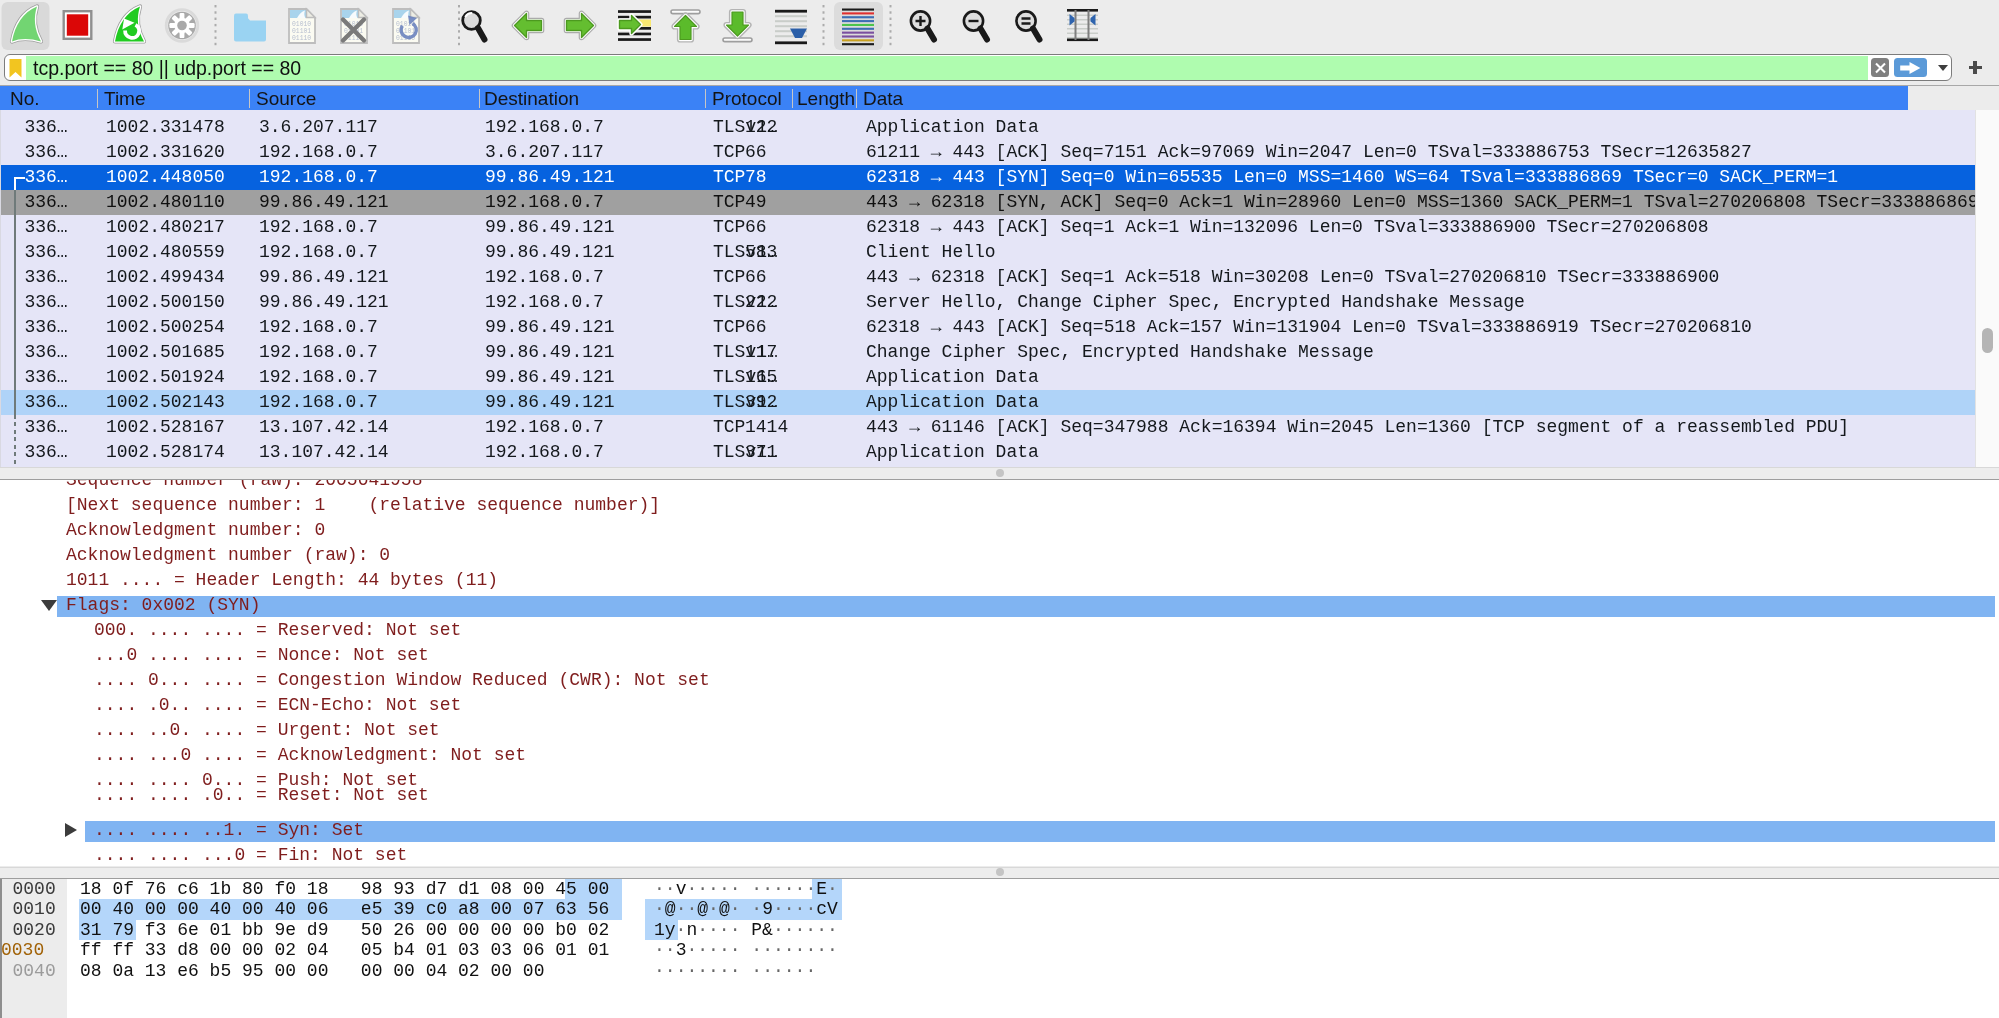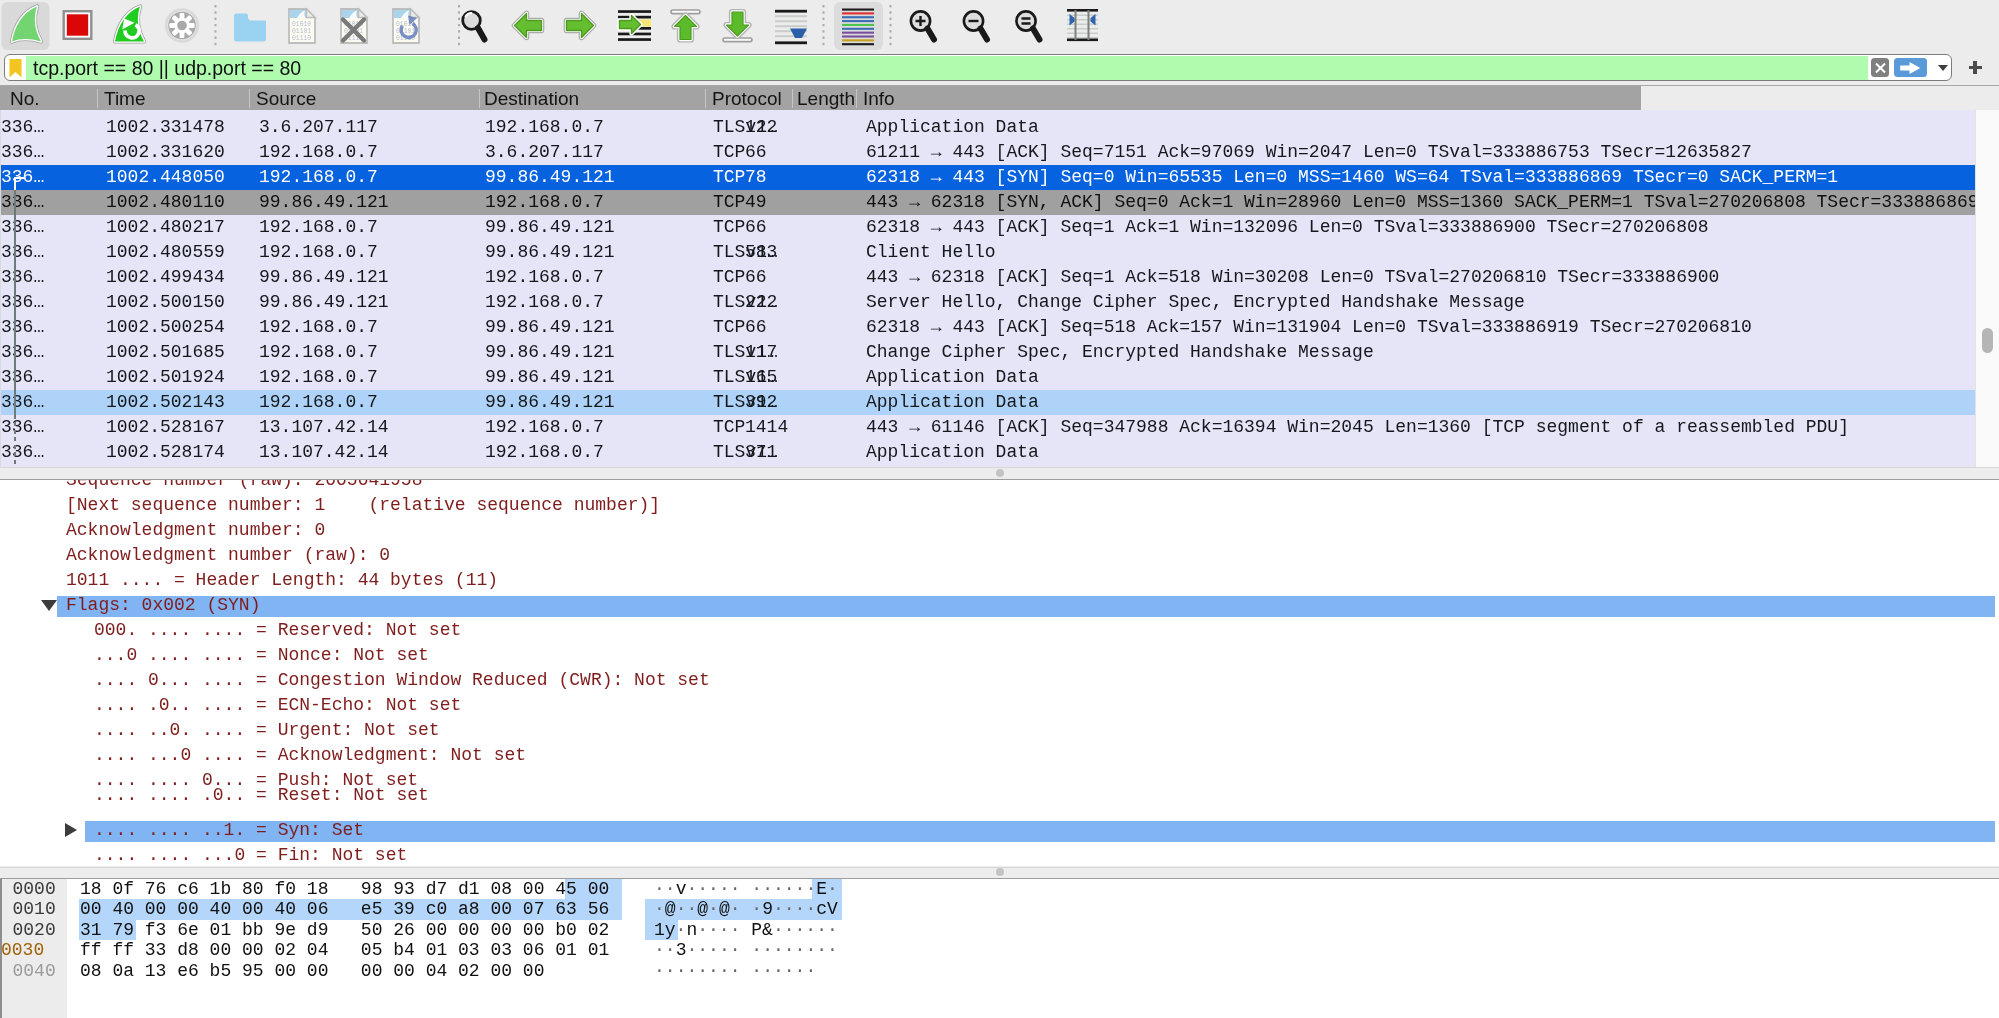--- a/index.html
+++ b/index.html
@@ -5,25 +5,25 @@
 body{width:1999px;height:1018px;position:relative;overflow:hidden;background:#ECECEC;
  font-family:"Liberation Sans",sans-serif;}
 .abs{position:absolute}
 .mono{font-family:"Liberation Mono",monospace;font-size:18px;white-space:pre}
 #plist{position:absolute;left:0;top:110px;width:1975px;height:357px;overflow:hidden;background:#E5E5F7;border-left:1px solid #D9D9E2;box-sizing:border-box}
 .row{position:absolute;left:0;width:1975px;height:25px;line-height:25px;background:#E5E5F7;color:#14181C;overflow:hidden}
 .row span{position:absolute;top:0;height:25px}
 .row.sel{background:#0662DF;color:#FFF}
 .row.gry{background:#A0A0A0;color:#101010}
 .row.lbl{background:#AFD3F8}
-.cNo{left:0px;width:90px;text-align:left}
+.cNo{left:0px;width:90px;text-align:center}
 .cTi{left:105px}.cSr{left:258px}.cDs{left:484px}.cPr{left:712px}
 .cLe{left:744px;width:100px;}
 .cIn{left:865px;width:1110px}
-.hd{position:absolute;top:86px;left:0;width:1641px;height:24px;background:#a3a3a3;font-size:19px;color:#141414}
+.hd{position:absolute;top:86px;left:0;width:1908px;height:24px;background:#3b82f6;font-size:19px;color:#141414}
 .hd span{position:absolute;top:0;height:24px;line-height:25px}
 .hd i{position:absolute;top:3px;height:19px;width:1px;background:#C6C6C6}
 .dl{position:absolute;left:0;height:25px;line-height:25px;color:#7f1d1d}
 .hlbar{position:absolute;background:#80B4F2;height:21px}
 .hx{position:absolute;height:21px;line-height:21px;color:#111}
 .hh{position:absolute;background:#B4D6FA;height:20.5px}
 .gd{color:#666}
 .tri-d{position:absolute;width:0;height:0;border-left:8.5px solid transparent;border-right:8.5px solid transparent;border-top:11px solid #3C3C3C}
 .tri-r{position:absolute;width:0;height:0;border-top:7px solid transparent;border-bottom:7px solid transparent;border-left:12px solid #3C3C3C}
 </style></head><body>
@@ -211,21 +211,21 @@
 <div class="abs" style="left:1968.5px;top:65.8px;width:13px;height:3.6px;background:#4B4B4B"></div>
 <div class="abs" style="left:1973.2px;top:61.1px;width:3.6px;height:13px;background:#4B4B4B"></div>
 <div class="abs" style="left:0;top:84.5px;width:1999px;height:1.2px;background:#A8A8A8"></div>
 <div class="hd">
 <span style="left:10px">No.</span>
 <span style="left:104px">Time</span>
 <span style="left:256px">Source</span>
 <span style="left:484px">Destination</span>
 <span style="left:712px">Protocol</span>
 <span style="left:797px">Length</span>
-<span style="left:863px">Info</span>
+<span style="left:863px">Data</span>
 <i style="left:96.5px"></i>
 <i style="left:248.5px"></i>
 <i style="left:478.5px"></i>
 <i style="left:705px"></i>
 <i style="left:791.5px"></i>
 <i style="left:856px"></i>
 </div>
 <div id="plist" class="mono">
 <div class="row " style="top:4.7px"><span class="cNo">336…</span><span class="cTi">1002.331478</span><span class="cSr">3.6.207.117</span><span class="cDs">192.168.0.7</span><span class="cPr">TLSv1…</span><span class="cLe">122</span><span class="cIn">Application Data</span></div>
 <div class="row " style="top:29.7px"><span class="cNo">336…</span><span class="cTi">1002.331620</span><span class="cSr">192.168.0.7</span><span class="cDs">3.6.207.117</span><span class="cPr">TCP</span><span class="cLe">66</span><span class="cIn">61211 → 443 [ACK] Seq=7151 Ack=97069 Win=2047 Len=0 TSval=333886753 TSecr=12635827</span></div>

